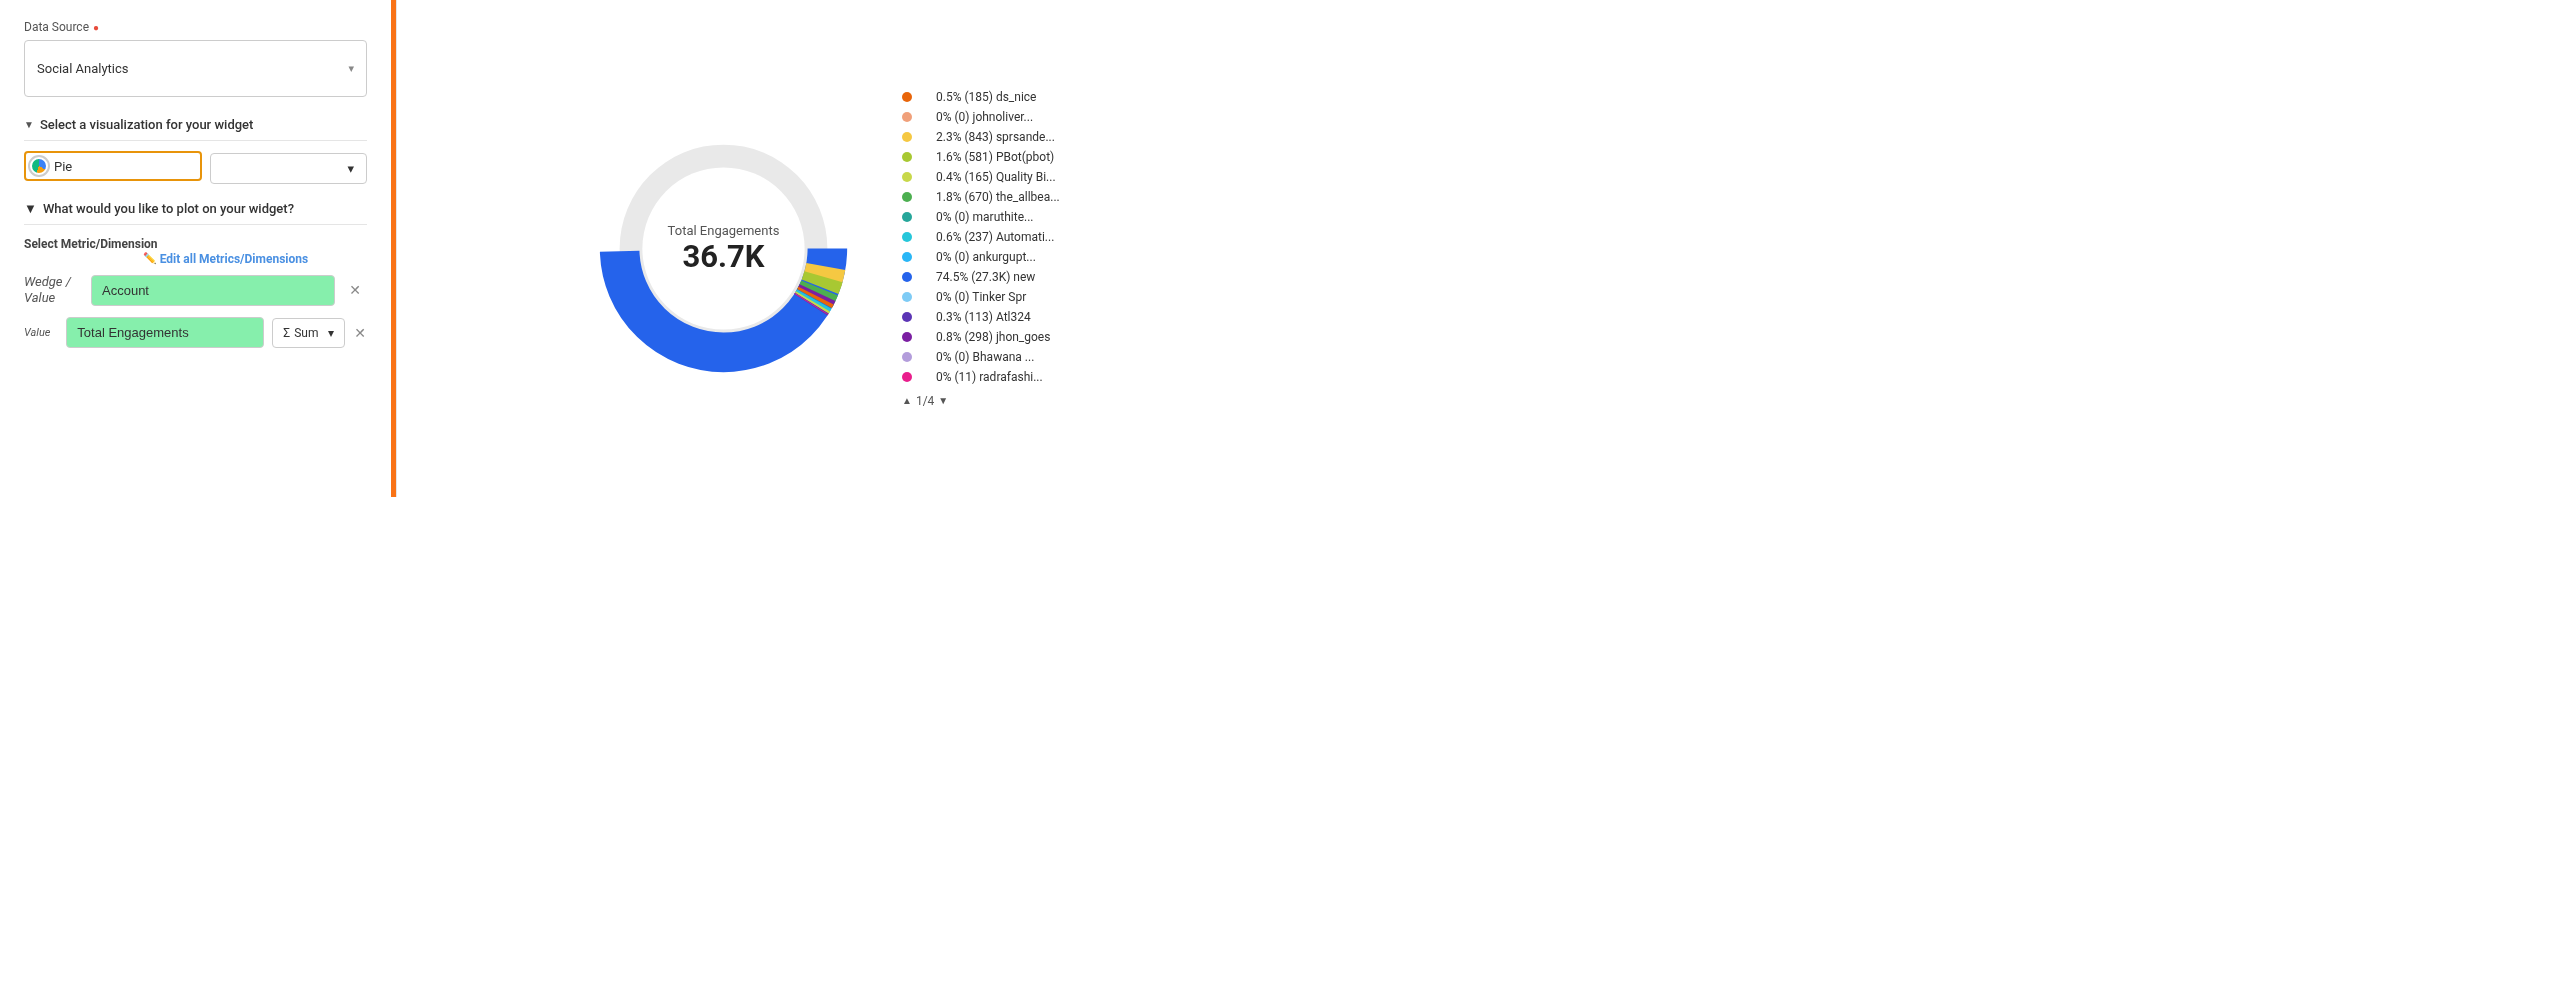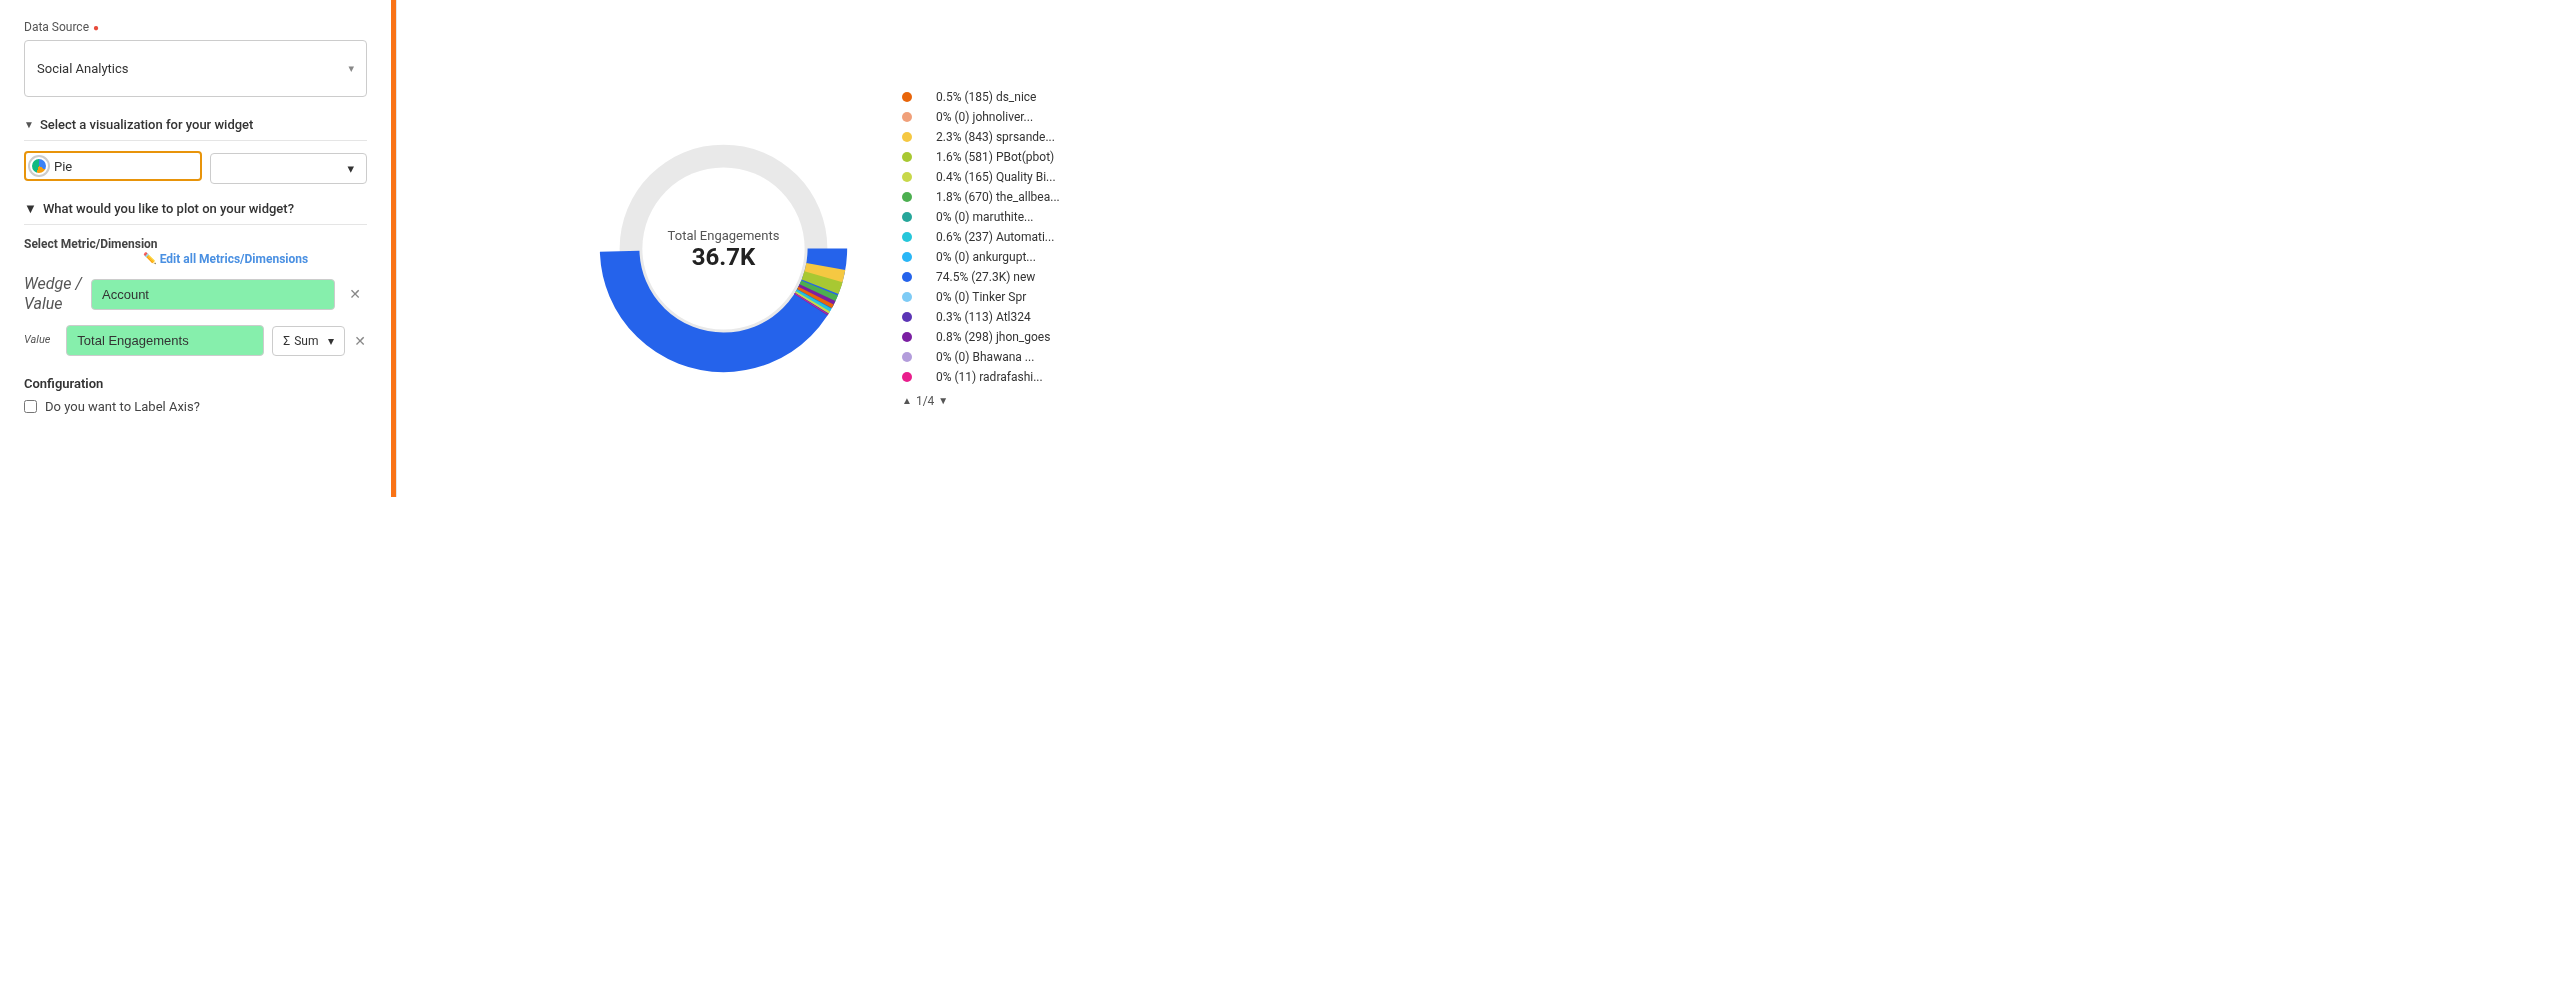--- a/index.html
+++ b/index.html
@@ -201,21 +201,21 @@
       top: 50%;
       left: 50%;
       transform: translate(-50%, -50%);
       text-align: center;
     }
     .donut-center-label {
       font-size: 13px;
       color: #555;
     }
     .donut-center-value {
-      font-size: 24px;
+      font-size: 31px;
       font-weight: 700;
       color: #222;
     }
     
     .legend-panel {
       display: flex;
       flex-direction: column;
       gap: 6px;
       font-size: 12px;
       min-width: 198px;
@@ -294,47 +294,40 @@
   <div class="select-metric-label">
     <span>Select Metric/Dimension</span>
     <a href="#" style="margin-left:119px; color:#4a90e2; font-size:12px; text-decoration:none; display:inline-flex; align-items:center; gap:3px;">
       <span style="font-size:11px;">✏️</span>
       <span>Edit all Metrics/Dimensions</span>
     </a>
   </div>
 
   <div class="field-row">
     <div class="field-label">
-      <span style="font-style:italic; font-size:16px; color:#555; line-height:1.3; white-space:pre-line;">Wedge /
+      <span style="font-style:italic; font-size:13px; color:#555; line-height:1.3; white-space:pre-line;">Wedge /
 Value</span>
     </div>
     <input class="field-input" type="text" style="flex: 1 1 0%;" value="Account">
     <div class="close-btn">✕</div>
   </div>
 
   <div class="field-row">
     <div class="field-label">
       <span style="font-style:italic; font-size:11px; color:#555;">Value</span>
     </div>
     <input class="field-input" type="text" style="flex: 1 1 0%; max-width: 198px;" value="Total Engagements">
     <div class="sum-select">
       <span>Σ</span>
       <span>Sum</span>
       <span class="chevron" style="margin-left:auto;">▾</span>
     </div>
     <div class="close-btn">✕</div>
   </div>
 
-  <div class="config-section">
-    <div class="config-title">Configuration</div>
-    <div class="checkbox-row">
-      <input type="checkbox" style="">
-      <span>Do you want to Label Axis?</span>
-    </div>
-  </div>
 </div>
 
 <div style="width:1px; background:#e5e5e5; flex-shrink:0;"></div>
 
 <div class="right-panel">
   <div class="chart-container">
 
     <div class="donut-wrapper">
       <svg viewBox="0 0 280 280">
 

